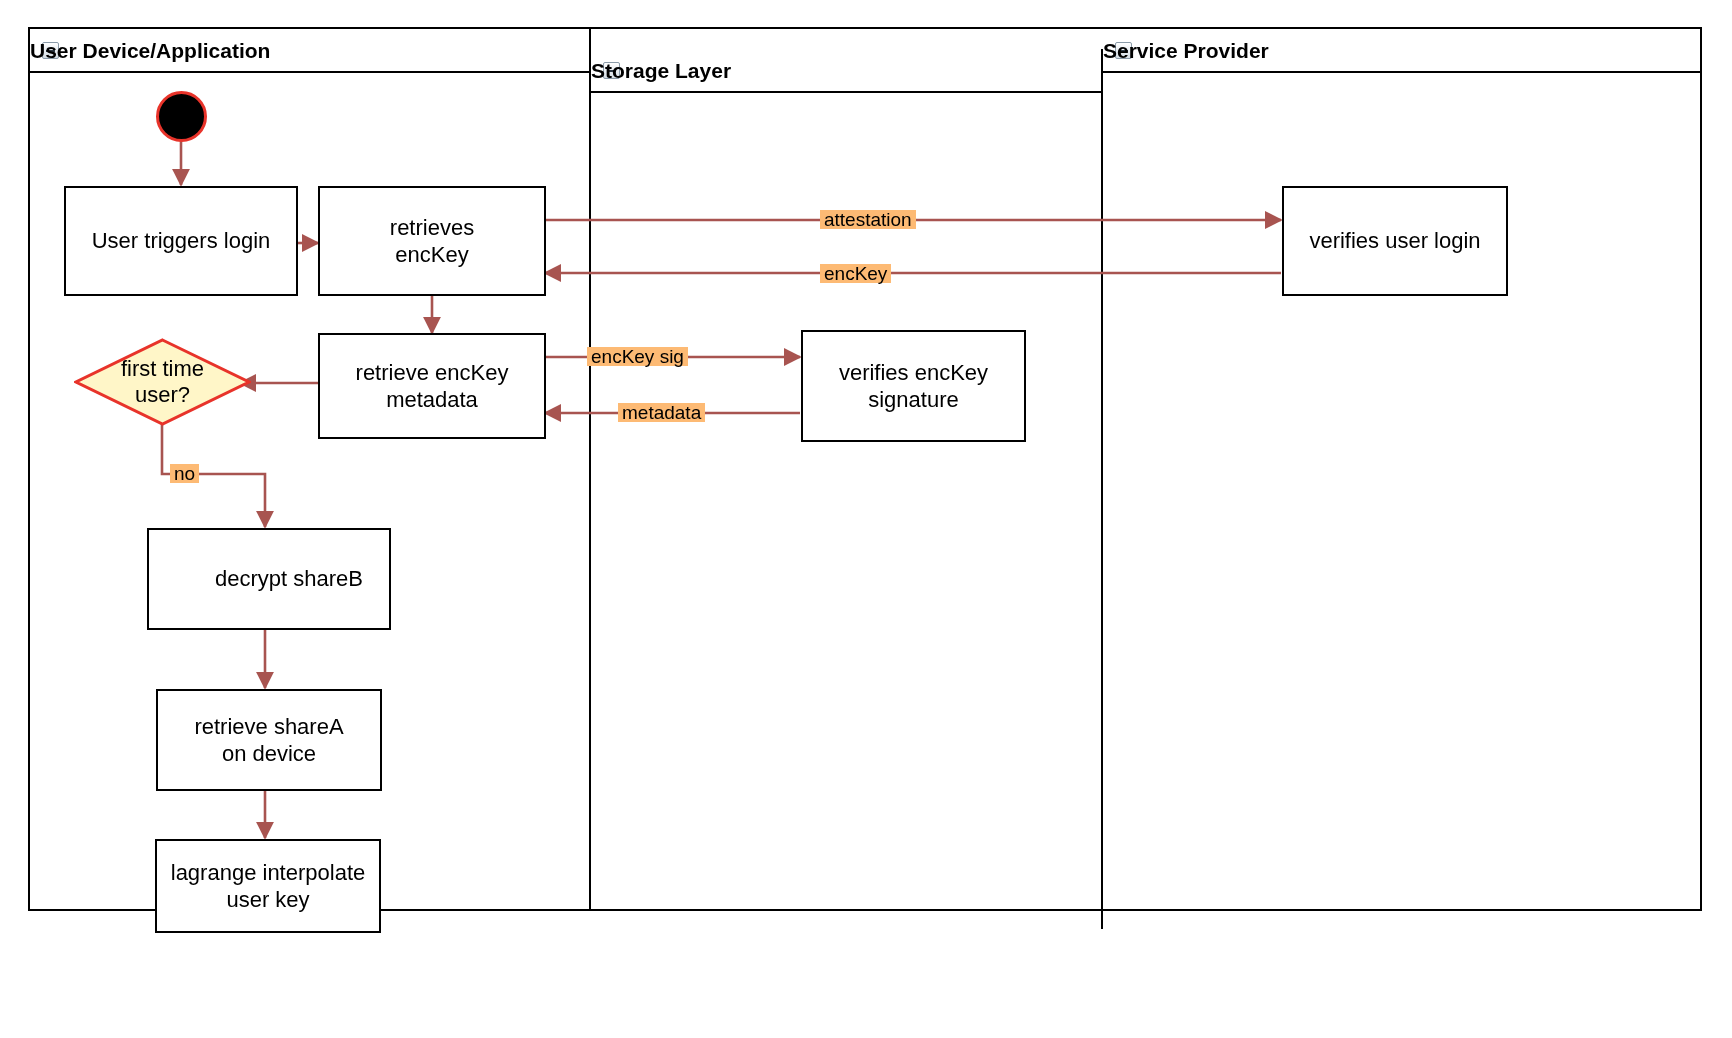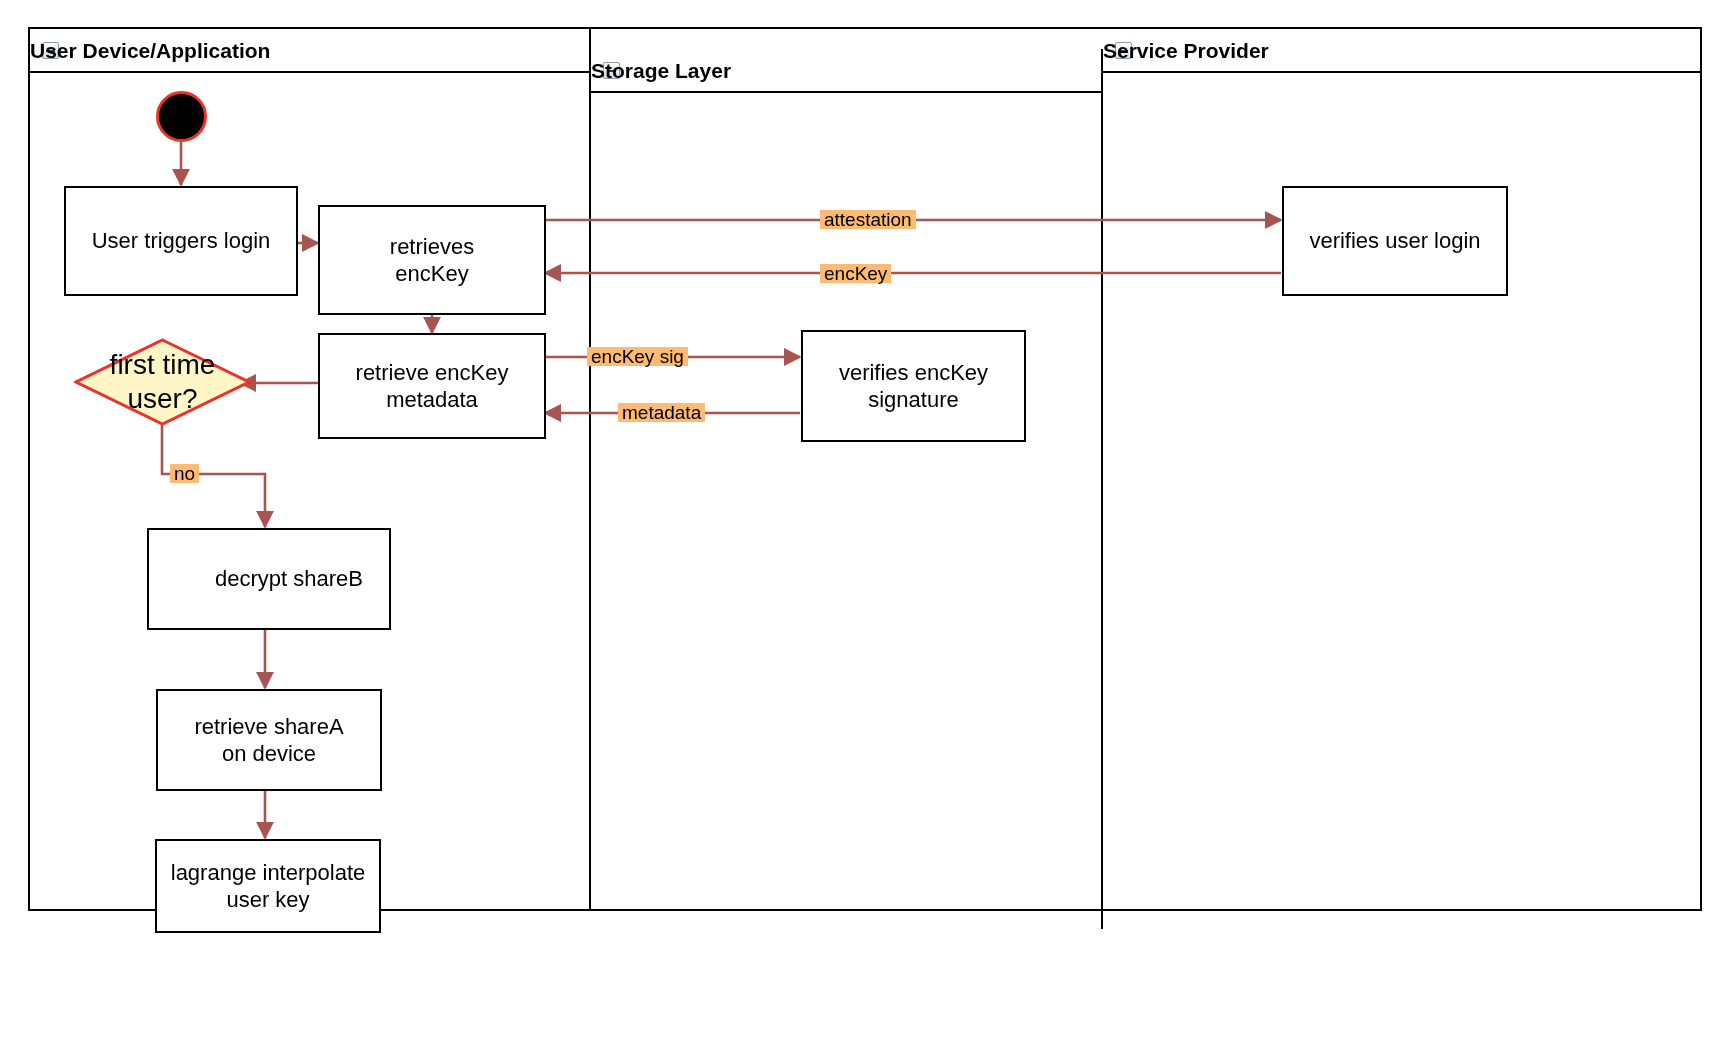--- a/index.html
+++ b/index.html
@@ -104,21 +104,21 @@
   .decision {
     position: absolute;
   }
   .decision .dlabel {
     position: absolute;
     left: 0; top: 0; right: 0; bottom: 0;
     display: flex;
     align-items: center;
     justify-content: center;
     text-align: center;
-    font-size: 28px;
+    font-size: 22px;
     color: #000000;
     line-height: 1.2;
     white-space: pre-line;
   }
   .edge-label {
     position: absolute;
     font-size: 19px;
     color: #000000;
     background: #fdba74;
     padding: 0 4px;
@@ -199,21 +199,21 @@
   <div class="edge-label" style="left:820px; top:210px;">attestation</div>
   <div class="edge-label" style="left:820px; top:264px;">encKey</div>
   <div class="edge-label" style="left:587px; top:347px;">encKey sig</div>
   <div class="edge-label" style="left:618px; top:403px;">metadata</div>
   <div class="edge-label" style="left:170px; top:464px;">no</div>
 
   <div class="start-node" style="left:156px; top:91px; width:51px; height:51px;"></div>
 
   <div class="node" style="left:64px; top:186px; width:234px; height:110px;">User triggers login</div>
 
-  <div class="node" style="left:318px; top:186px; width:228px; height:110px;margin-top:19px;">retrieves
+  <div class="node" style="left:318px; top:186px; width:228px; height:110px;">retrieves
 encKey</div>
 
   <div class="node" style="left:318px; top:333px; width:228px; height:106px;">retrieve encKey
 metadata</div>
 
   <div class="decision" style="left:74px; top:338px; width:177px; height:88px;">
     <svg width="177" height="88" viewBox="0 0 177 88">
       <polygon points="88.5,2 175,44 88.5,86 2,44" fill="#fff6c8" stroke="#e8332a" stroke-width="3"></polygon>
     </svg>
     <div class="dlabel">first time

